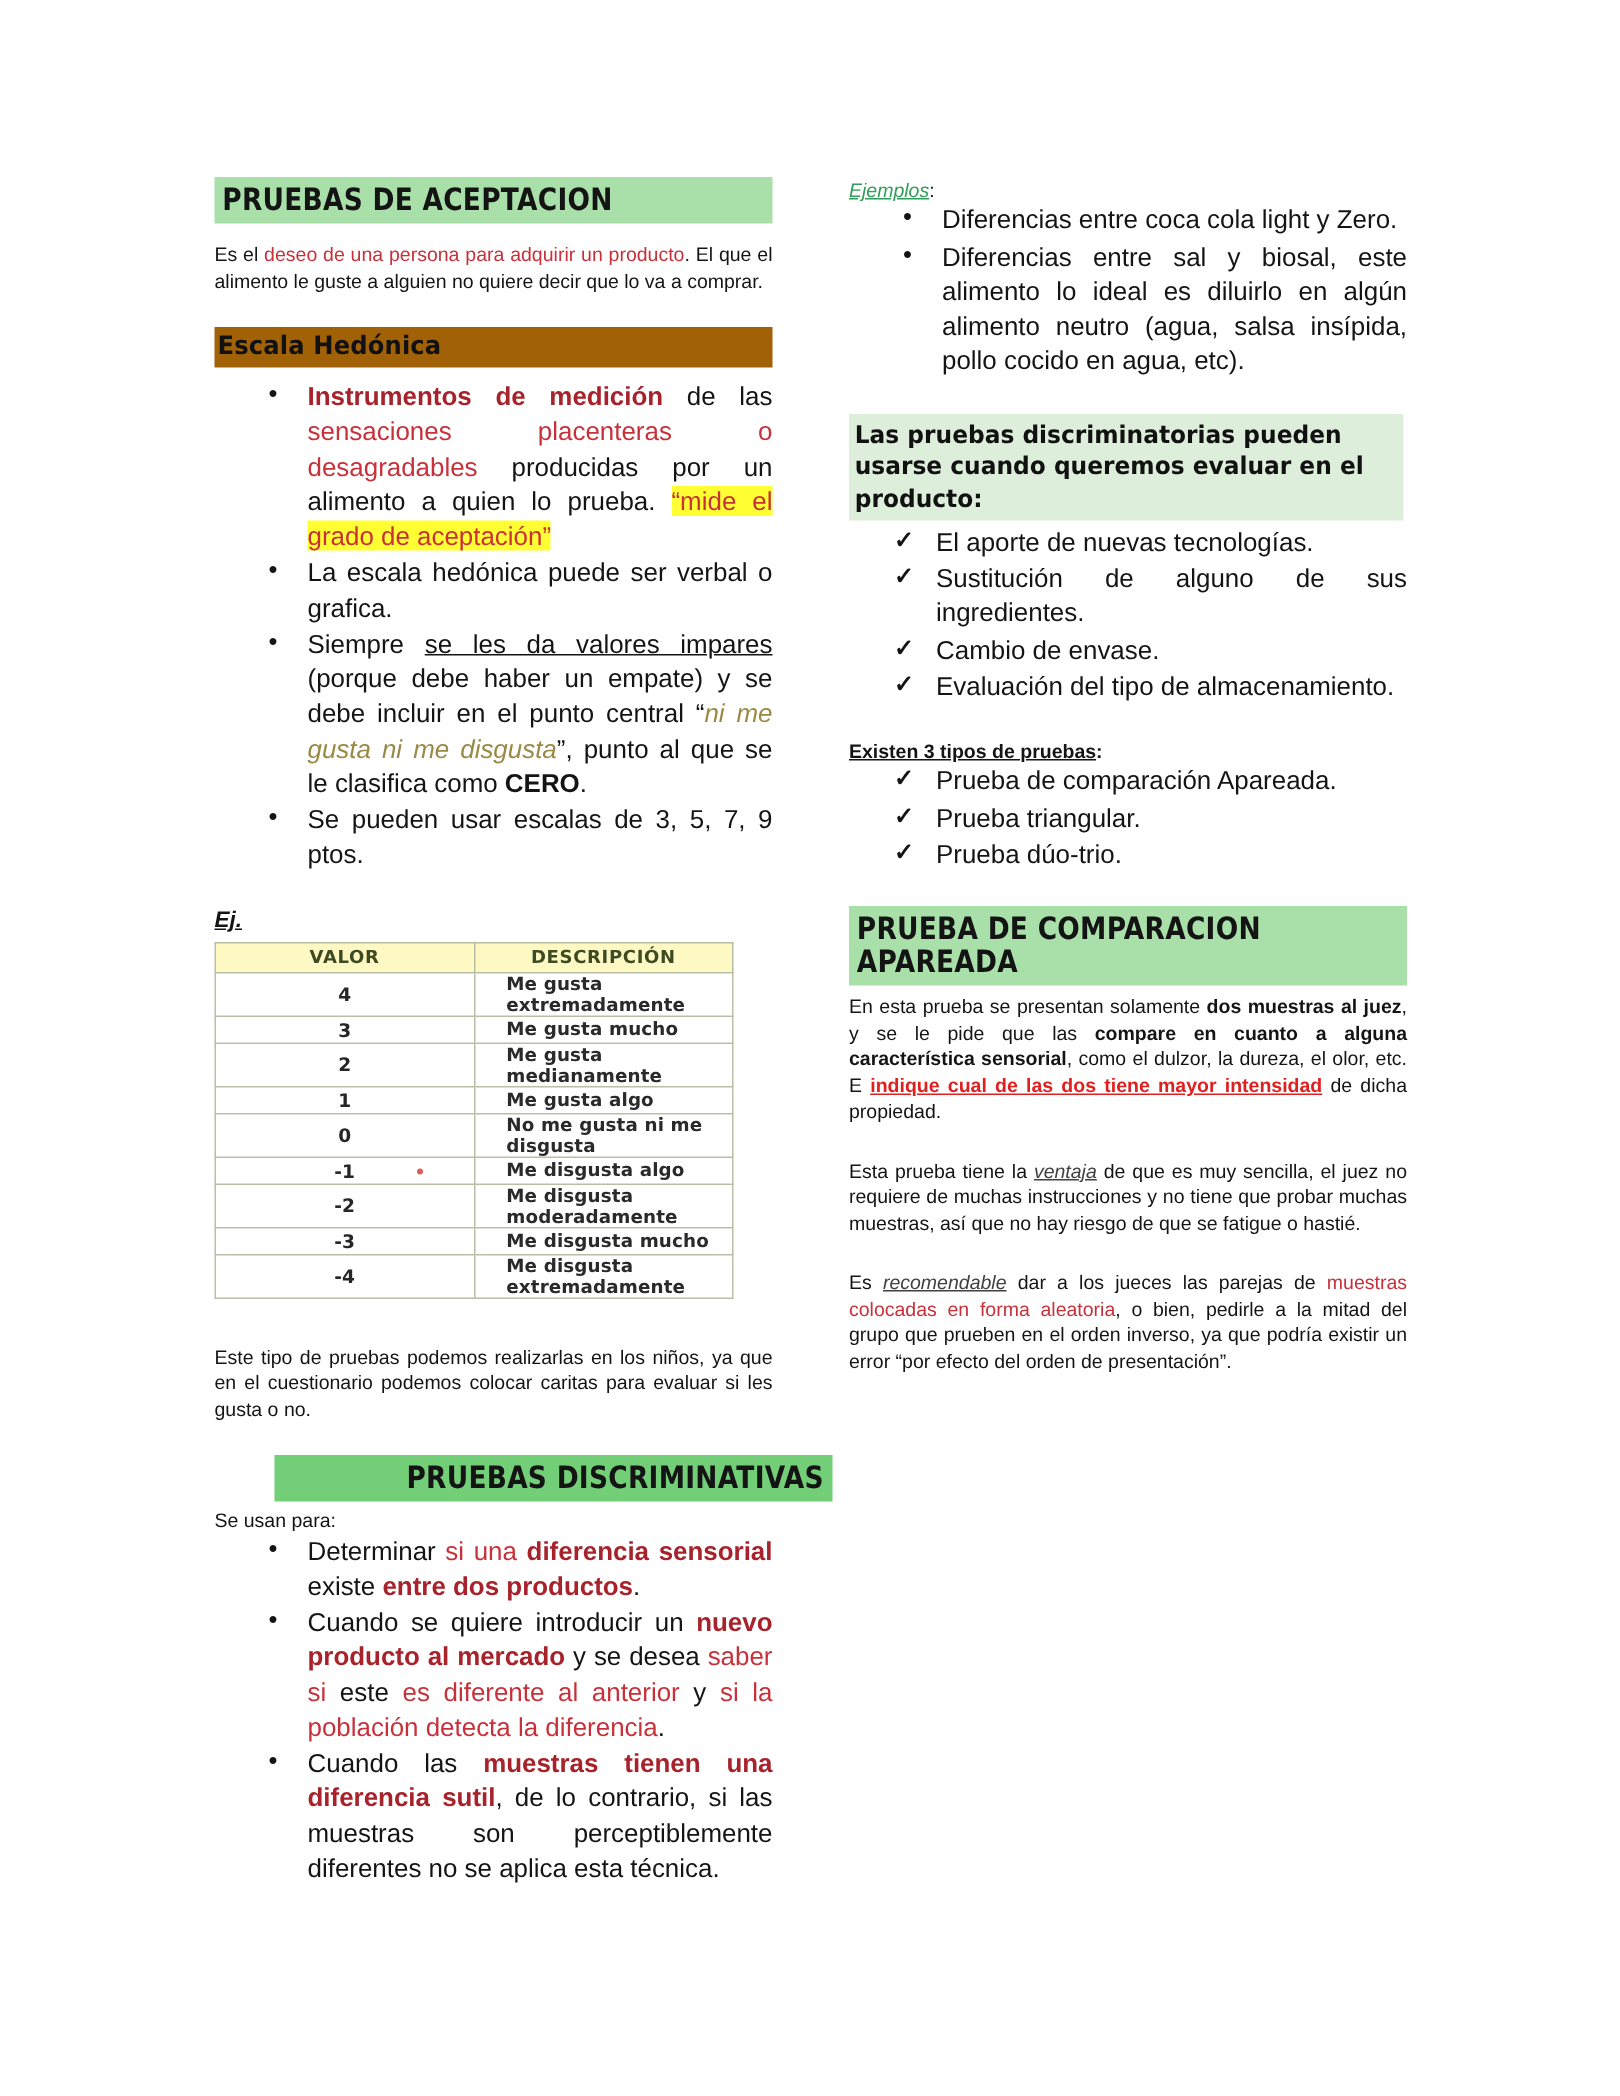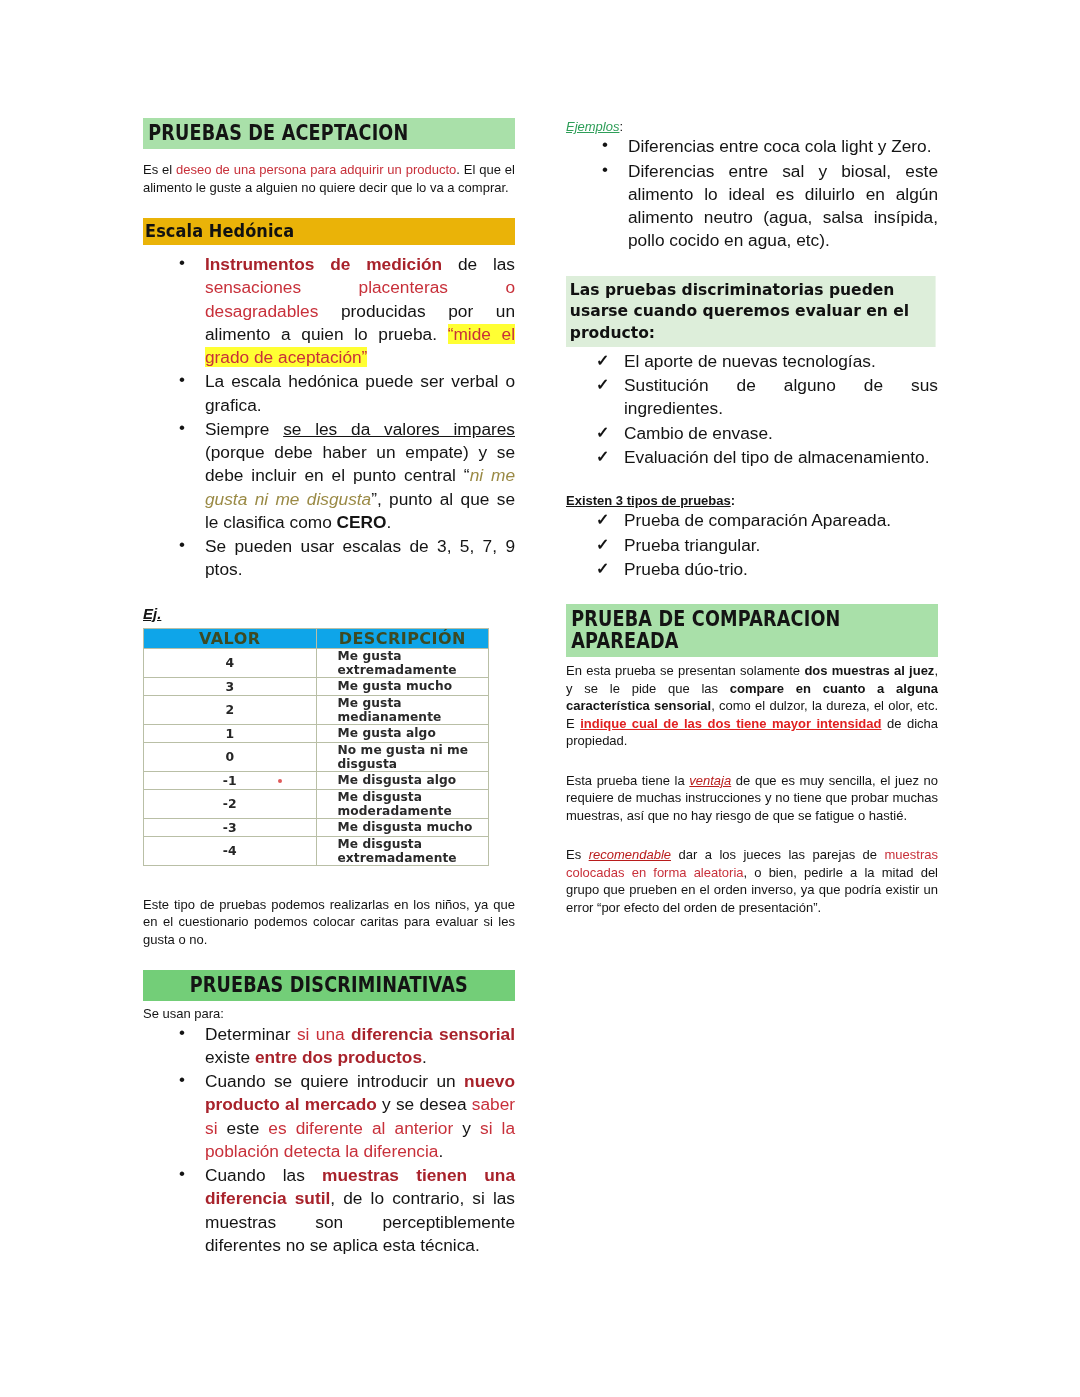--- a/index.html
+++ b/index.html
@@ -40,25 +40,25 @@
     padding: 4px 6px 5px 6px;
     line-height: 1.08;
     transform: scaleX(0.86);
     transform-origin: left center;
     width: 116%;
     box-sizing: border-box;
   }
   .band-wrap { width: 100%; }
   .band-light { background: #a9e0a9; }
   .band-strong { background: #73ce78; }
-  .band-center { text-align: center; }
+  .band-center { text-align: right; margin-left: 40px; }
   .band-center .band { transform: scaleX(0.86); transform-origin: center center; }
 
   .hl-yellow {
-    background: #eab308;
+    background: #a16207;
     display: block;
     padding: 3px 6px 4px 2px;
   }
   .handwrite {
     font-family: "DejaVu Sans", sans-serif;
     font-size: 17px;
     font-weight: 600;
     letter-spacing: 0.1px;
     color: #111111;
     transform: scaleX(0.95);
@@ -125,42 +125,42 @@
     font-weight: bold;
     color: #141414;
   }
 
   .red      { color: #c8303a; }
   .red-b    { color: #a8222b; font-weight: bold; }
   .red-ul-b { color: #e02020; font-weight: bold; text-decoration: underline; }
   .bold     { font-weight: bold; }
   .ul       { text-decoration: underline; }
   .green-it { color: #2e9e58; font-style: italic; text-decoration: underline; }
-  .green-it2{ color: #b91c1c; font-style: italic; text-decoration: underline; }
+  .green-it2{ color: #404040; font-style: italic; text-decoration: underline; }
   .olive-it { color: #9a8a45; font-style: italic; }
   .mark     { background: #ffff33; }
   .ej-label { font-size: 15px; font-style: italic; text-decoration: underline; color: #141414; font-weight: bold; }
 
   
   table.hedonic {
     border-collapse: collapse;
     width: 346px;
     margin-top: 6px;
     font-family: "DejaVu Sans", sans-serif;
     table-layout: fixed;
   }
   table.hedonic th, table.hedonic td {
     border: 1px solid #b9bfa6;
     padding: 0;
     height: 17px;
   }
   table.hedonic thead th {
-    background: #0ea5e9;
+    background: #fef9c3;
     color: #3d4a22;
-    font-size: 16px;
+    font-size: 12px;
     font-weight: bold;
     letter-spacing: 0.45px;
     text-align: center;
     height: 19px;
   }
   table.hedonic td.val {
     text-align: center;
     font-size: 12.4px;
     font-weight: bold;
     color: #262626;

